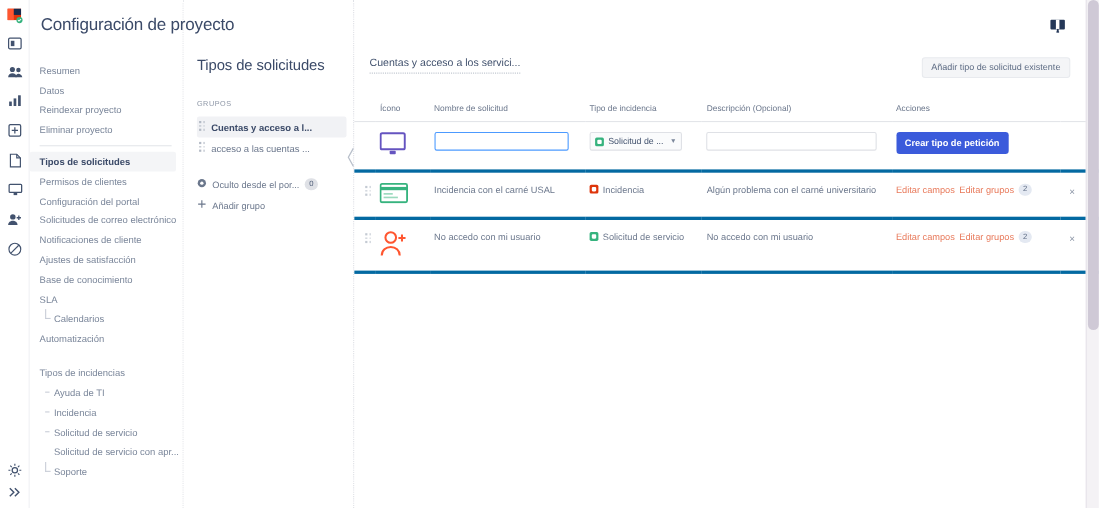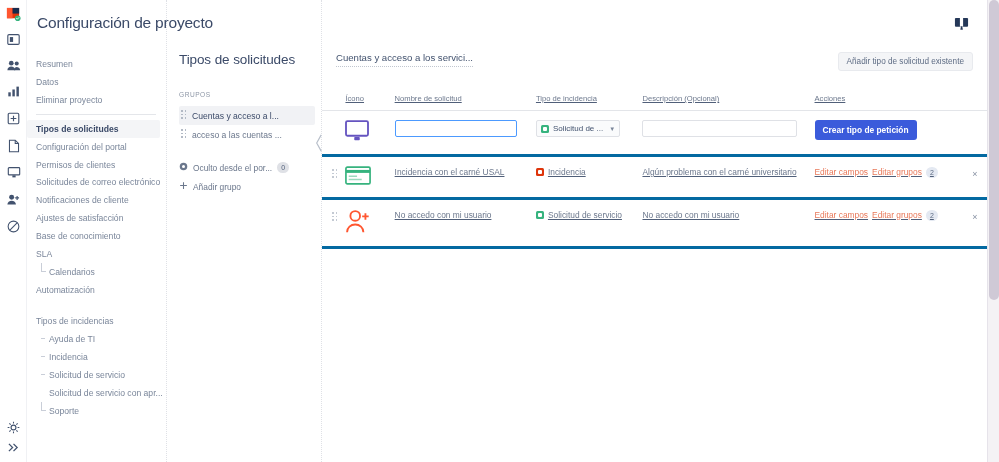--- a/index.html
+++ b/index.html
@@ -112,21 +112,21 @@
     font-size: 8.6px;
     color: #6b778c;
     cursor: pointer;
     border-radius: 2px;
     margin-right: 6px;
     white-space: nowrap;
   }
   .group-row.active {
     background: #f1f2f5;
     color: #3b4a68;
-    font-weight: normal;
+    font-weight: bold;
   }
   .drag-dots {
     width: 5px; height: 11px;
     display: grid;
     grid-template-columns: 1.5px 1.5px;
     grid-template-rows: repeat(3, 1.5px);
     gap: 2px 2px;
     flex: 0 0 5px;
   }
   .drag-dots i { background: #b3bac5; display:block; width:1.5px; height:1.5px; }
@@ -176,21 +176,21 @@
     font-size: 8.2px;
     color: #5e6c84;
     background: #f4f5f7;
     border: 1px solid #e8eaee;
     border-radius: 3px;
     padding: 4px 8px;
     cursor: pointer;
     white-space: nowrap;
   }
 
-  table.req-table { width: 100%; border-collapse: collapse; text-decoration: underline; }
+  table.req-table { width: 100%; border-collapse: collapse; }
   table.req-table th {
     font-size: 7.6px;
     color: #6b778c;
     font-weight: normal;
     text-align: left;
     padding: 12px 4px 7px 4px;
     border-bottom: 1px solid #e3e5e9;
     white-space: nowrap;
   }
   table.req-table td {
@@ -409,25 +409,26 @@
         <svg width="13" height="11" viewBox="0 0 14 12">
           <path d="M2 2l4 4-4 4M7 2l4 4-4 4" fill="none" stroke="#42526e" stroke-width="1.4"></path>
         </svg>
       </div>
     </div>
   </div>
 
   <div class="settings-nav" id="settings-nav">
       <div class="nav-item">Resumen</div>
       <div class="nav-item">Datos</div>
+      <div class="nav-item">Reindexar proyecto</div>
       <div class="nav-item">Eliminar proyecto</div>
       <div class="nav-divider"></div>
       <div class="nav-item selected">Tipos de solicitudes</div>
+      <div class="nav-item">Permisos de clientes</div>
       <div class="nav-item">Configuración del portal</div>
-      <div class="nav-item">Permisos de clientes</div>
       <div class="nav-item two-line">Solicitudes de correo electrónico</div>
       <div class="nav-item">Notificaciones de cliente</div>
       <div class="nav-item">Ajustes de satisfacción</div>
       <div class="nav-item">Base de conocimiento</div>
       <div class="nav-item">SLA</div>
       <div class="nav-sub">Calendarios</div>
       <div class="nav-item">Automatización</div>
       <div class="nav-gap"></div>
       <div class="nav-item">Tipos de incidencias</div>
       <div class="nav-sub tick">Ayuda de TI</div>

